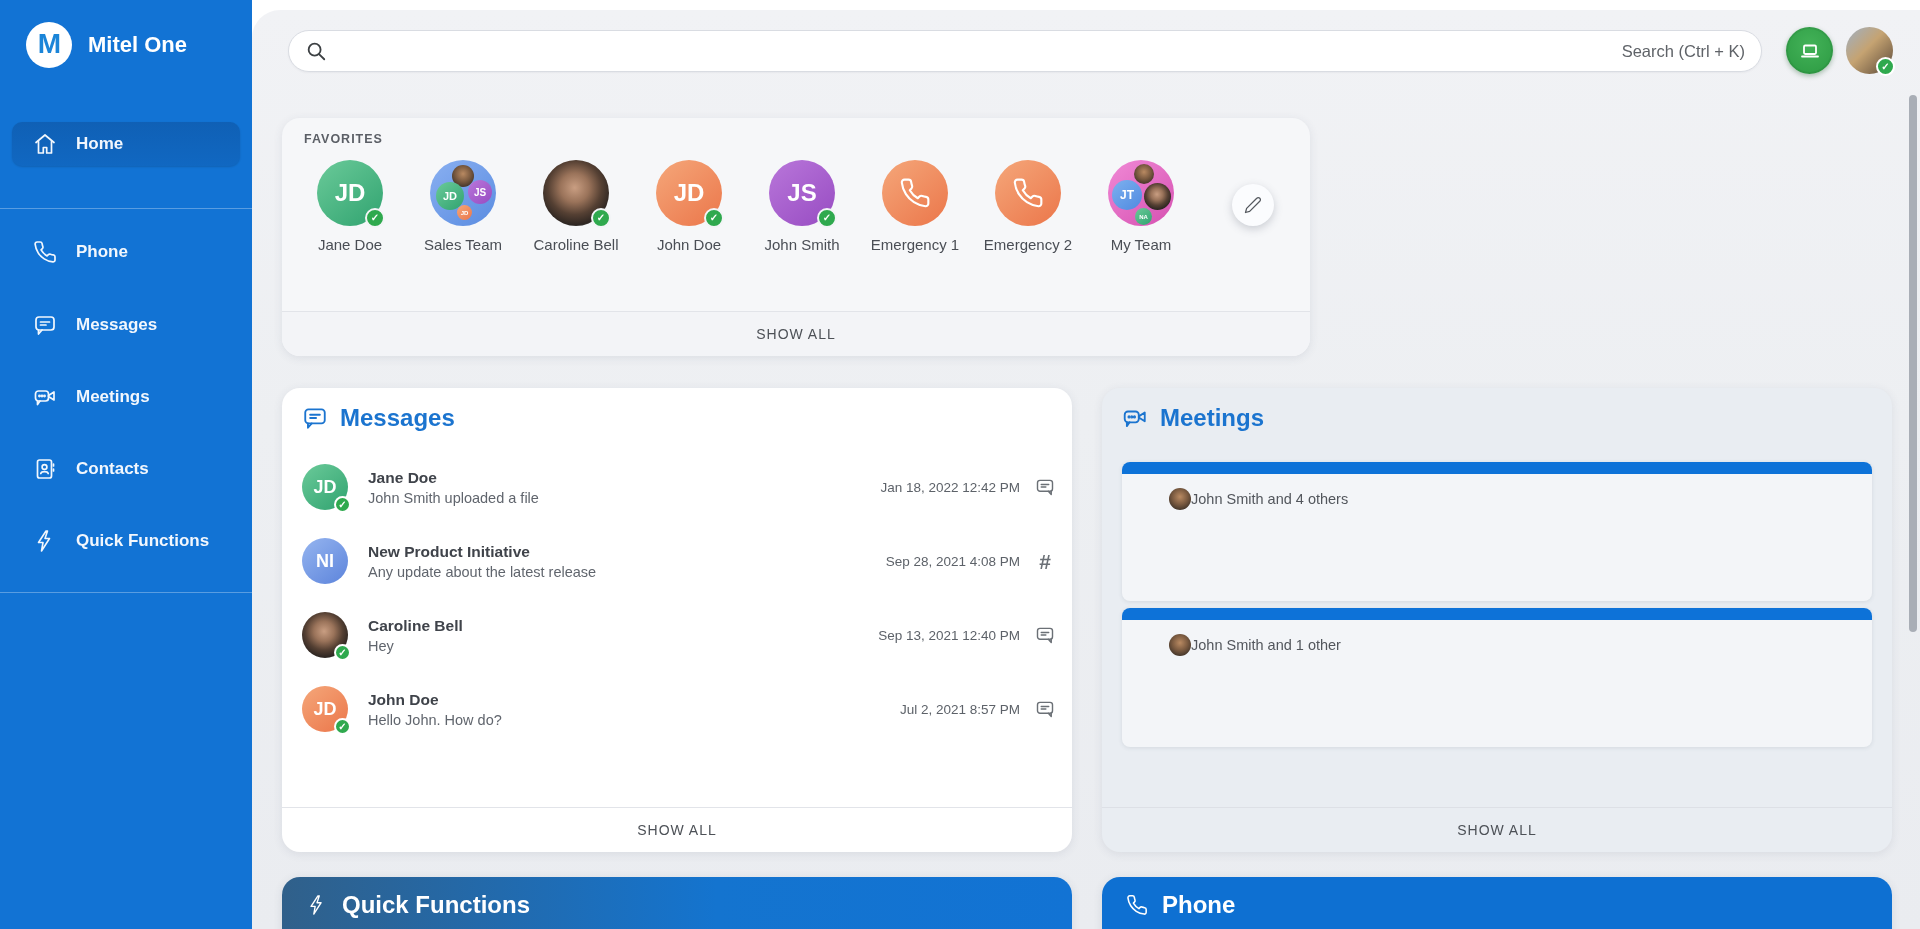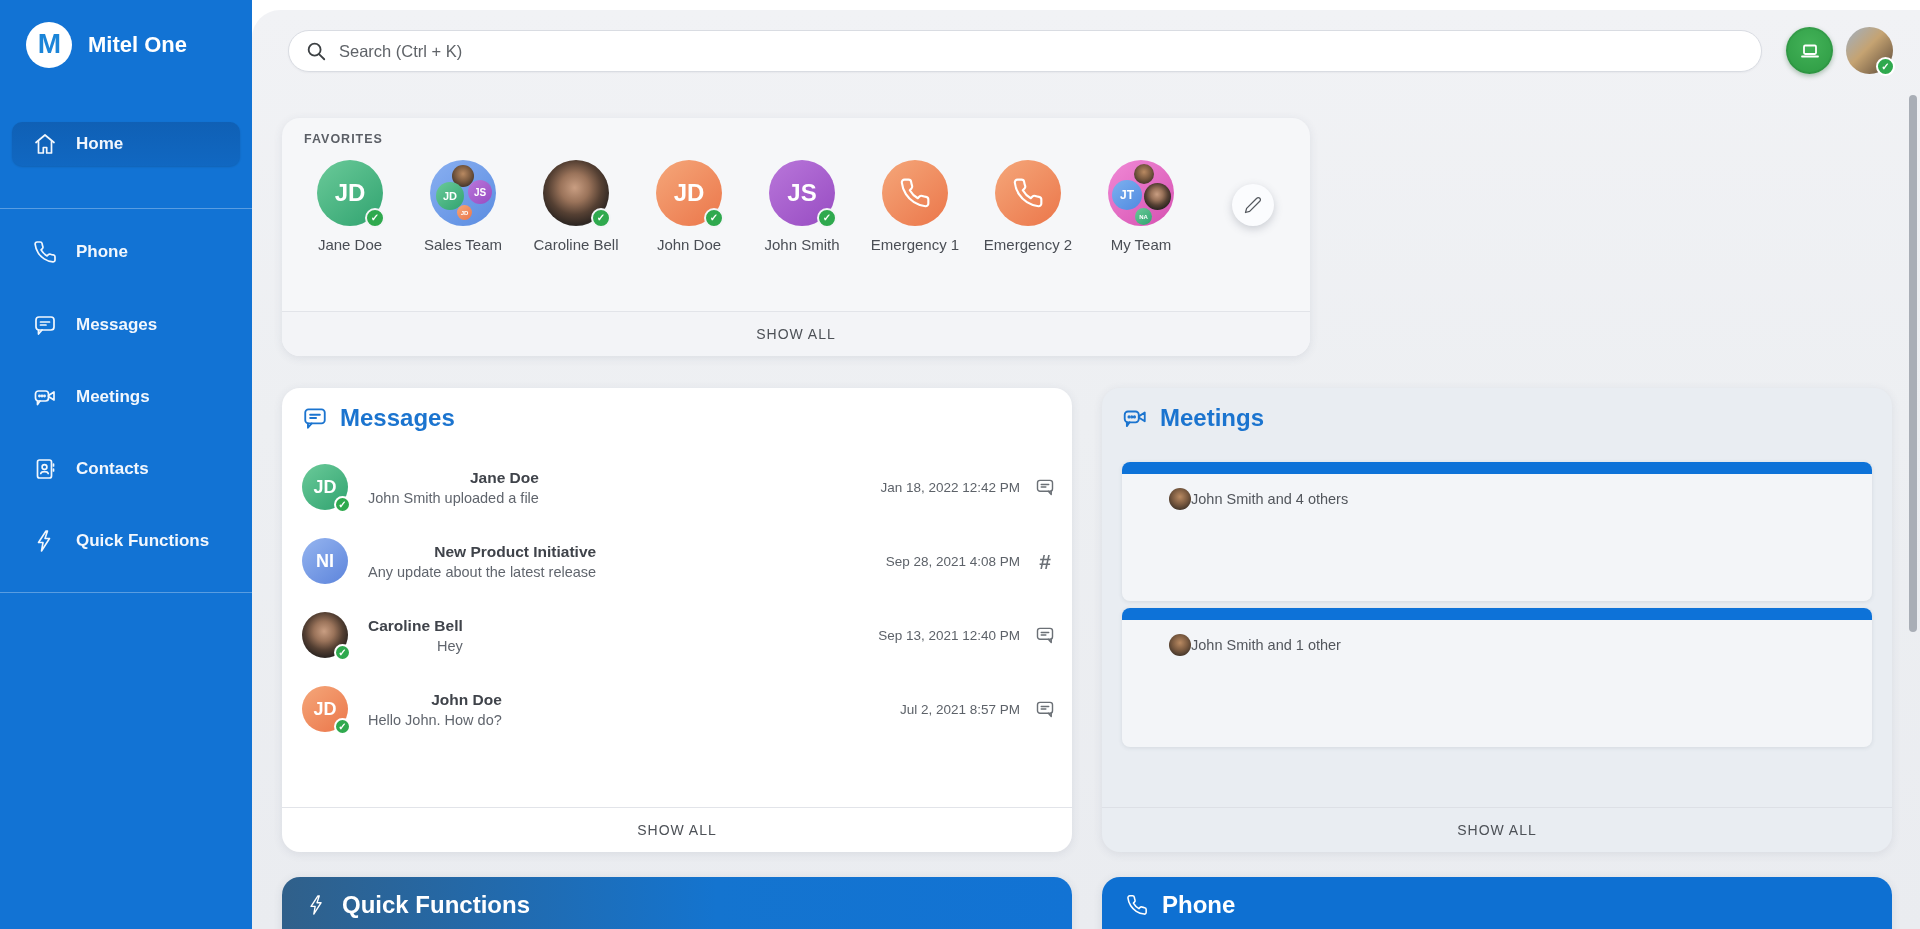--- a/index.html
+++ b/index.html
@@ -18,33 +18,33 @@
   .nav-item .nav-icon { width:26px; height:26px; display:flex; align-items:center; justify-content:center; }
   .nav-item .nav-label { font-size:17px; font-weight:600; white-space:nowrap; }
   .nav-divider { position:absolute; left:0; width:252px; height:1px; background:rgba(255,255,255,0.30); }
 
   
   .content { position:absolute; left:252px; top:10px; width:1668px; height:919px; background:linear-gradient(180deg,#f1f2f5 0%, #edeff2 45%, #eaecf0 100%); border-top-left-radius:28px; overflow:hidden; }
 
   
   .searchbar { position:absolute; left:36px; top:20px; width:1474px; height:42px; background:#ffffff; border:1px solid #d9dce2; border-radius:22px; display:flex; align-items:center; padding:0 16px; gap:12px; box-shadow:0 1px 2px rgba(80,90,110,0.06); }
   .searchbar svg { flex:0 0 auto; color:#3c4043; }
-  .searchbar input { border:none; outline:none; background:transparent; font-size:16.5px; color:#8b5cf6; width:100%; font-family:"Liberation Sans", sans-serif; }
+  .searchbar input { border:none; outline:none; background:transparent; font-size:16.5px; color:#8b5cf6; width:100%; font-family:"Liberation Sans", sans-serif;text-align:right; }
   .searchbar input::placeholder { color:#5f6368; opacity:1; }
 
   .device-btn { position:absolute; left:1534px; top:17px; width:47px; height:47px; border:none; border-radius:50%; background:radial-gradient(circle at 50% 38%, #43b258 0%, #2f9d45 85%); box-shadow:0 2px 5px rgba(30,90,40,0.35), inset 0 0 0 2px rgba(0,0,0,0.06); display:flex; align-items:center; justify-content:center; color:#fff; cursor:pointer; }
   .user-avatar { position:absolute; left:1594px; top:17px; width:47px; height:47px; border-radius:50%; background:linear-gradient(135deg,#9fb0c4 0%, #c5a372 45%, #8a7152 75%, #4e4538 100%); cursor:pointer; }
   .presence-badge { position:absolute; width:19px; height:19px; border-radius:50%; background:#2fa94e; border:2px solid #fff; color:#fff; font-size:10px; font-weight:700; display:flex; align-items:center; justify-content:center; line-height:1; }
   .user-avatar .presence-badge { right:-2px; bottom:-2px; }
 
   
   .scroll-thumb { position:absolute; right:3px; top:85px; width:8px; height:537px; border-radius:4px; background:#a9aeb6; }
 
   
-  .card { position:absolute; border-radius:18px; box-shadow:0 2px 10px rgba(60,70,95,0.10);text-align:right; }
+  .card { position:absolute; border-radius:18px; box-shadow:0 2px 10px rgba(60,70,95,0.10); }
 
   
   .favorites { left:30px; top:108px; width:1028px; height:238px; background:#f6f7f9; overflow:hidden; }
   .fav-label { position:absolute; left:22px; top:14px; font-size:12.5px; font-weight:700; letter-spacing:1px; color:#5b5f66; }
   .fav-row { position:absolute; left:24px; top:42px; display:flex; gap:25px; }
   .fav-tile { width:88px; display:flex; flex-direction:column; align-items:center; cursor:pointer; }
   .fav-avatar { position:relative; width:66px; height:66px; border-radius:50%; display:flex; align-items:center; justify-content:center; color:#fff; font-weight:700; font-size:24px; }
   .fav-avatar .presence-badge { right:-2px; bottom:-2px; width:20px; height:20px; border-color:#f2f4f6; }
   .fav-name { margin-top:10px; font-size:15px; color:#4a4e55; white-space:nowrap; }
   .av-green  { background:linear-gradient(140deg,#66c796 8%,#35a673 92%); }

